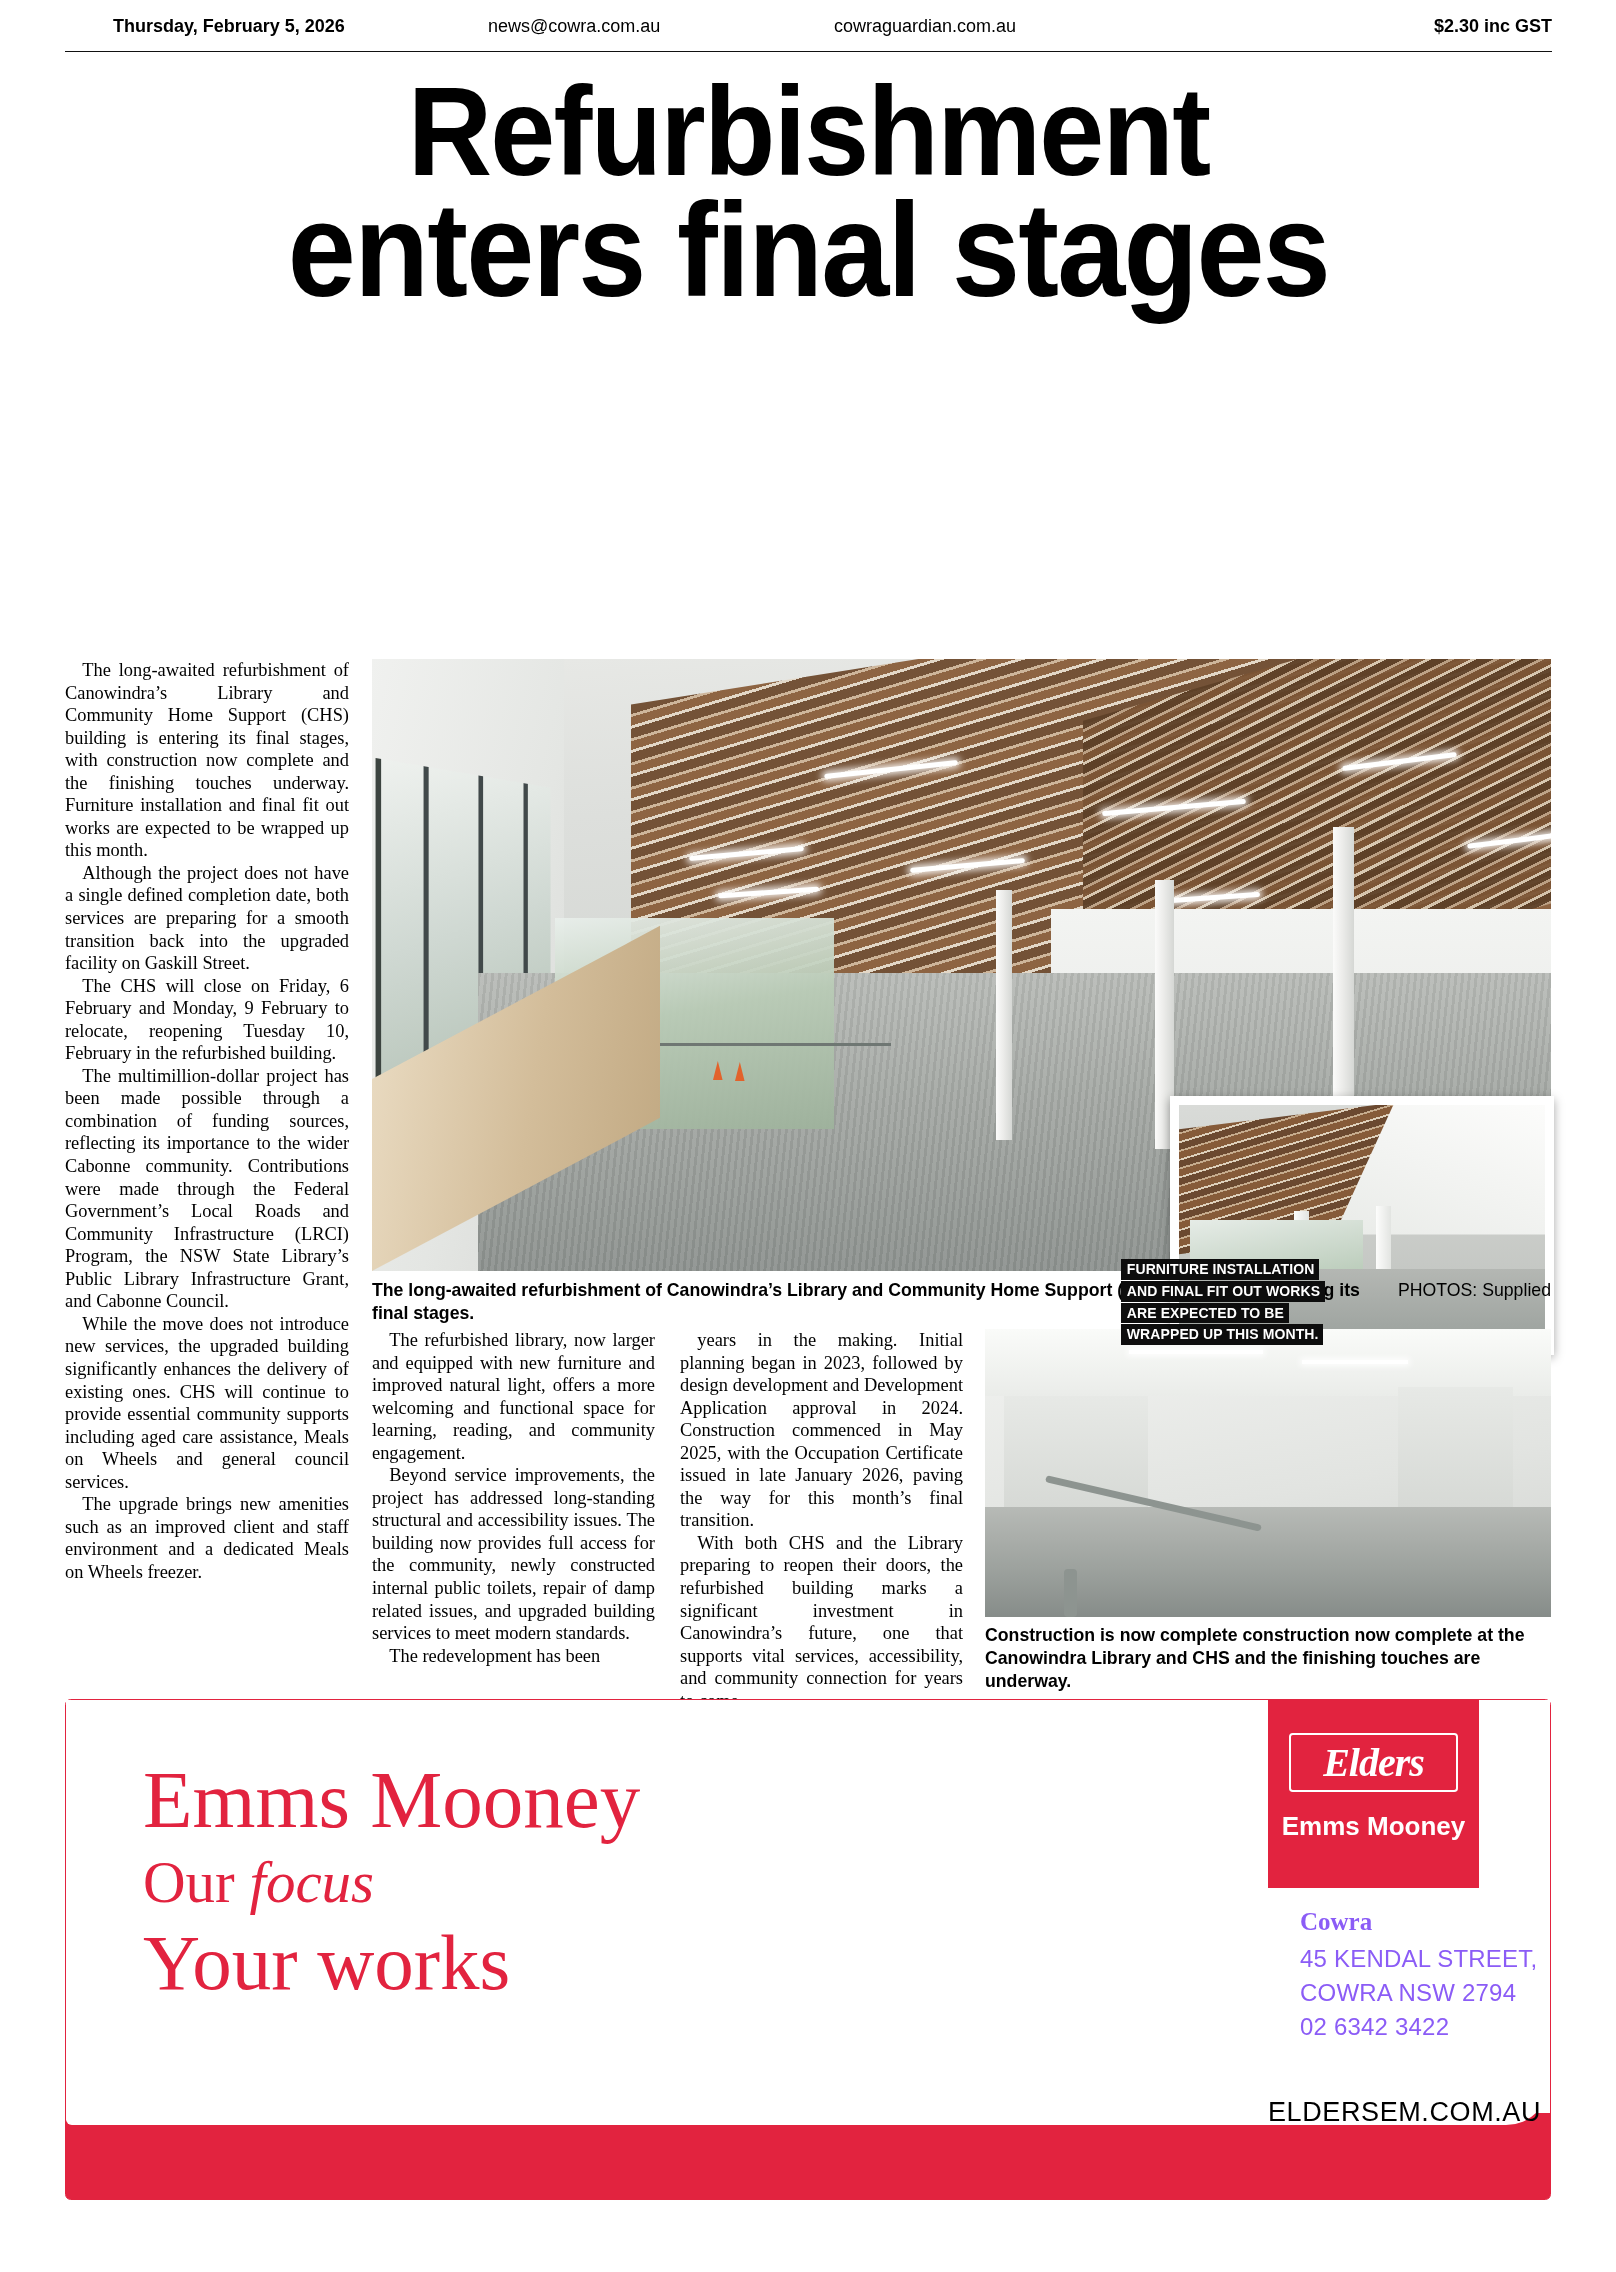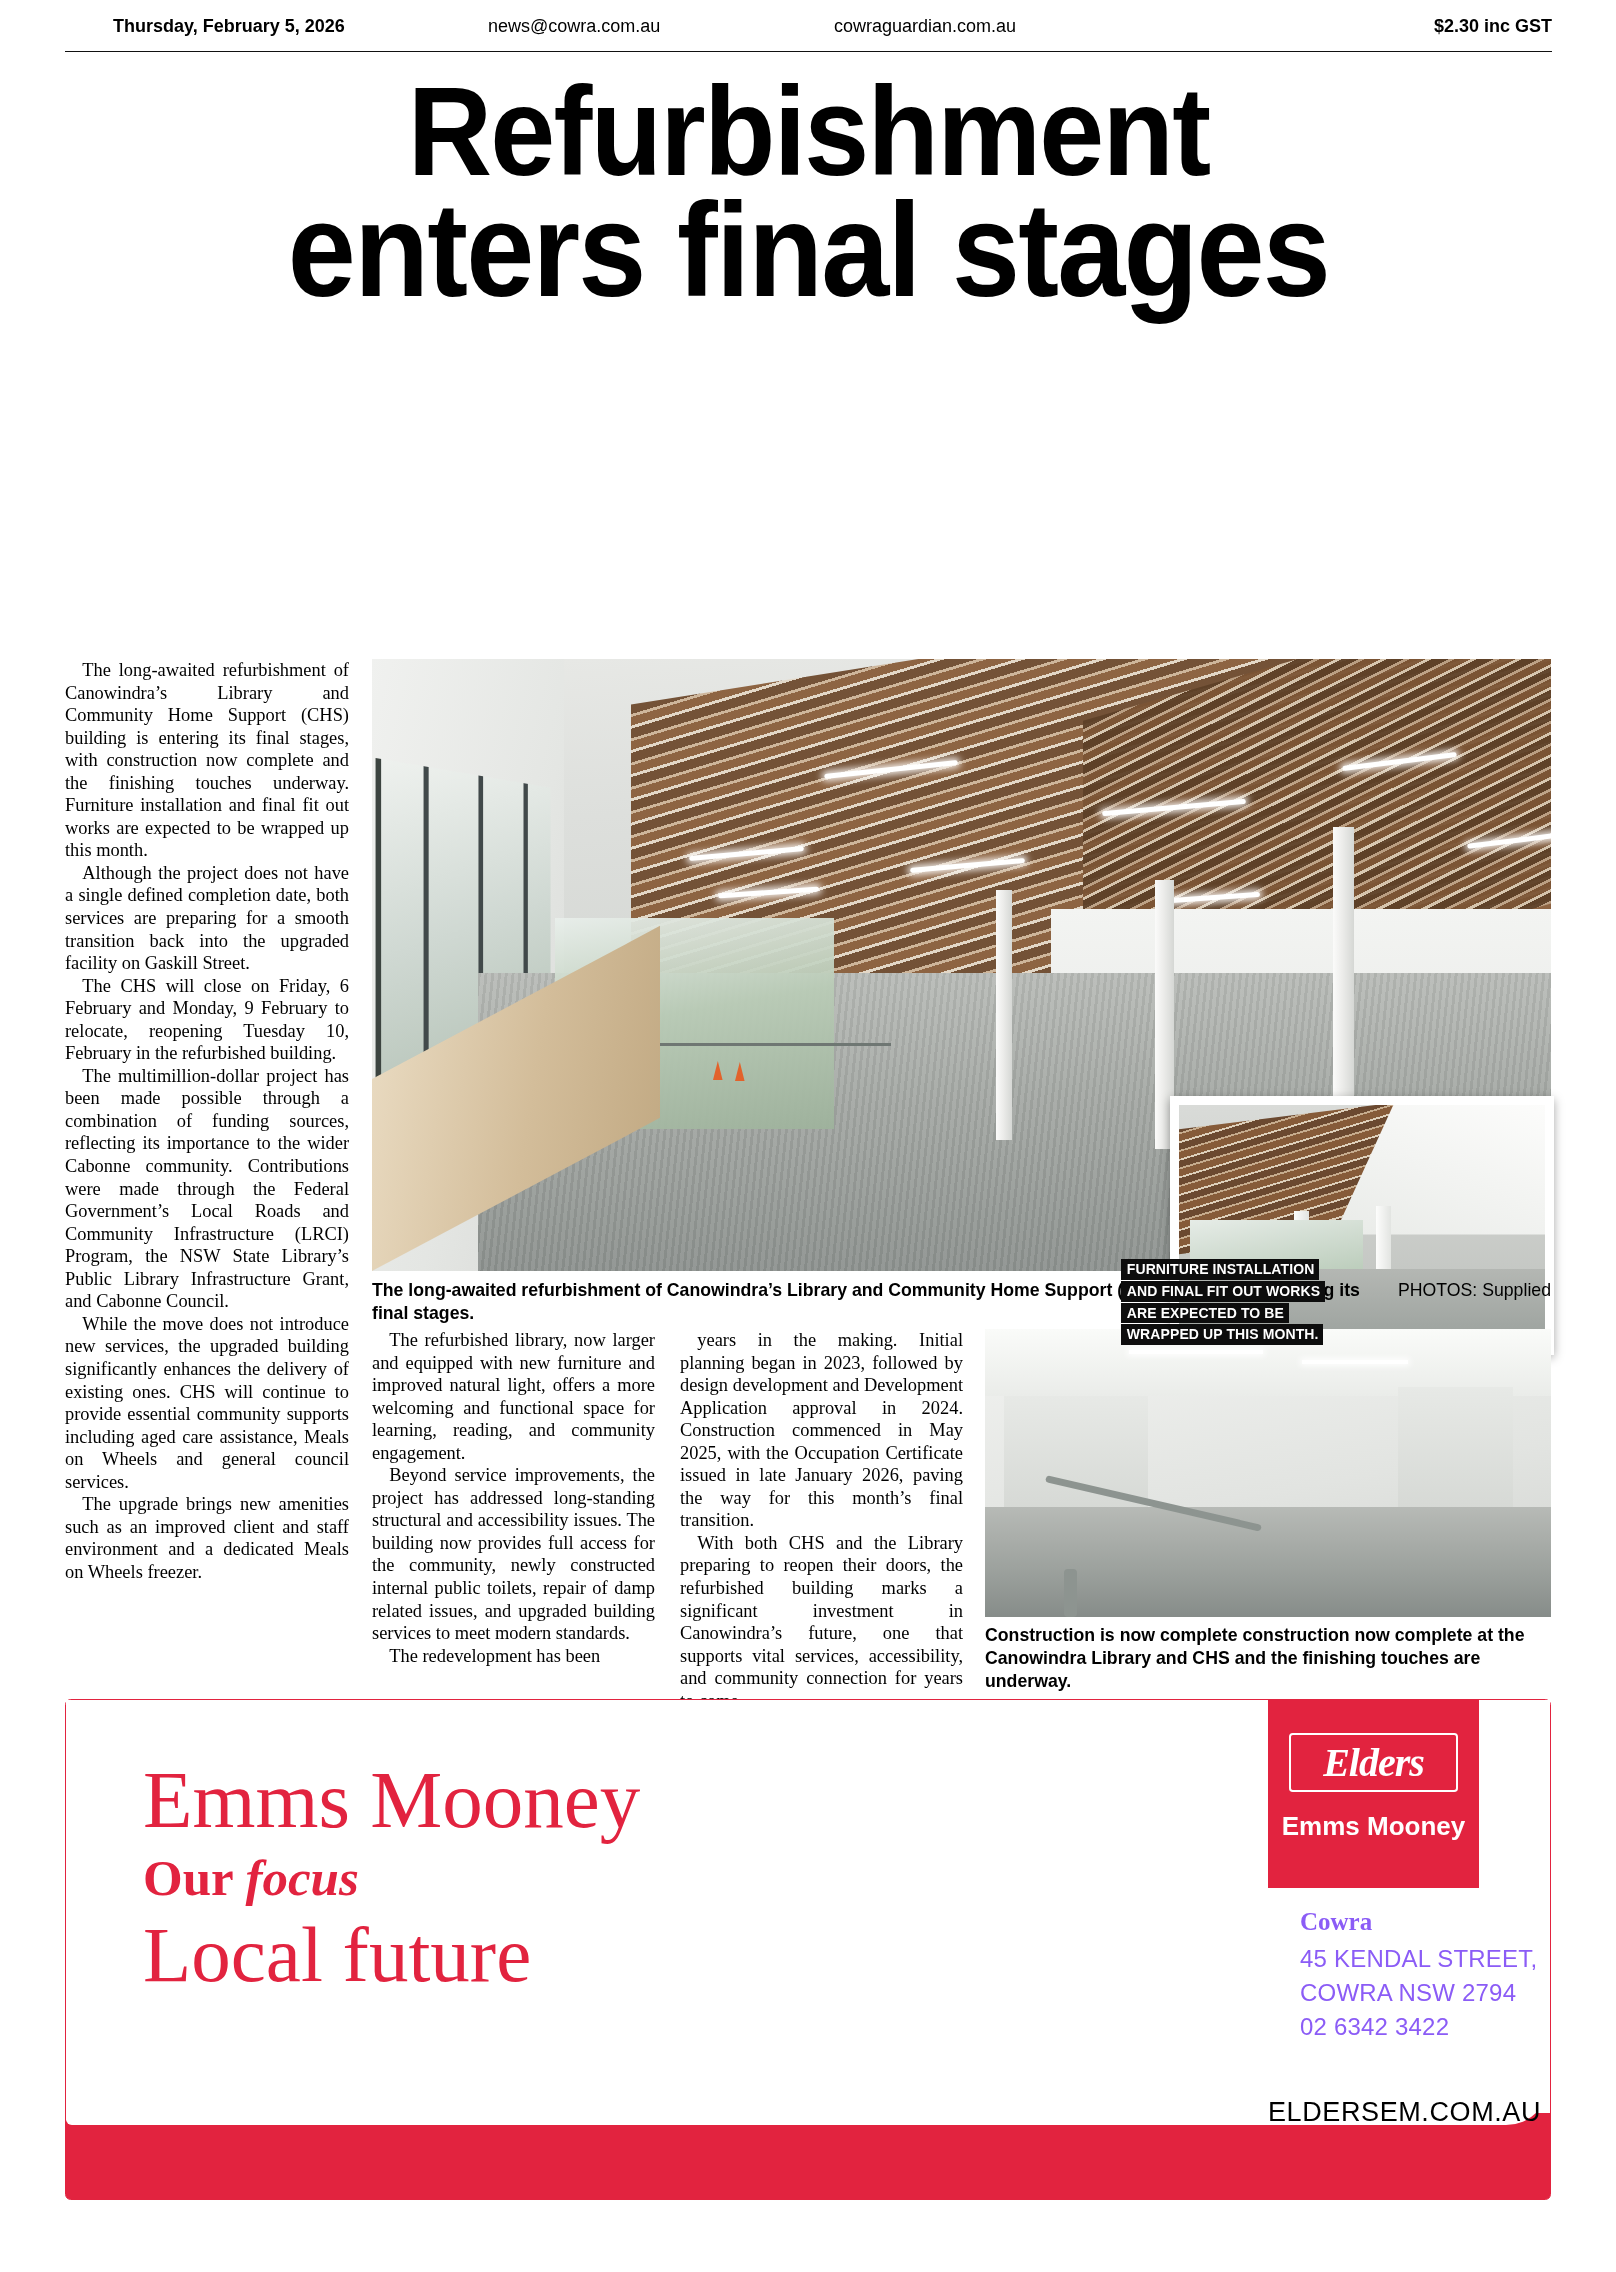--- a/index.html
+++ b/index.html
@@ -329,21 +329,21 @@
   }
   .ad-lines {
     position: absolute;
     left: 77px;
     top: 58px;
     z-index: 3;
     font-family: "Liberation Serif", serif;
     color: #e2233f;
   }
   .ad-l1 { font-size: 81px; line-height: 1.05; font-weight: 400; }
-  .ad-l2 { font-size: 51px; line-height: 1.08; font-weight: 700; margin-top: 7.7px; }
+  .ad-l2 { font-size: 59px; line-height: 1.08; font-weight: 400; margin-top: 7.7px; }
   .ad-l2 i { font-style: italic; }
   .ad-l3 { font-size: 79px; line-height: 1.08; font-weight: 400; margin-top: 5.8px; }
 
   .elders-box {
     position: absolute;
     left: 1202px;
     top: 0;
     width: 211px;
     height: 188px;
     background: #e2233f;
@@ -521,21 +521,21 @@
     <span>WRAPPED UP THIS MONTH.</span>
   </div>
 
   <div class="ad">
     <div class="ad-redbar"></div>
     <div class="ad-white"></div>
 
     <div class="ad-lines">
       <div class="ad-l1">Emms Mooney</div>
       <div class="ad-l2"><span>Our </span><i>focus</i></div>
-      <div class="ad-l3">Local future</div>
+      <div class="ad-l3">Your works</div>
     </div>
 
     <div class="elders-box">
       <div class="elders-logo">
         <div class="elders-script">Elders</div>
       </div>
       <div class="elders-sub">Emms Mooney</div>
     </div>
 
     <div class="ad-contact">

